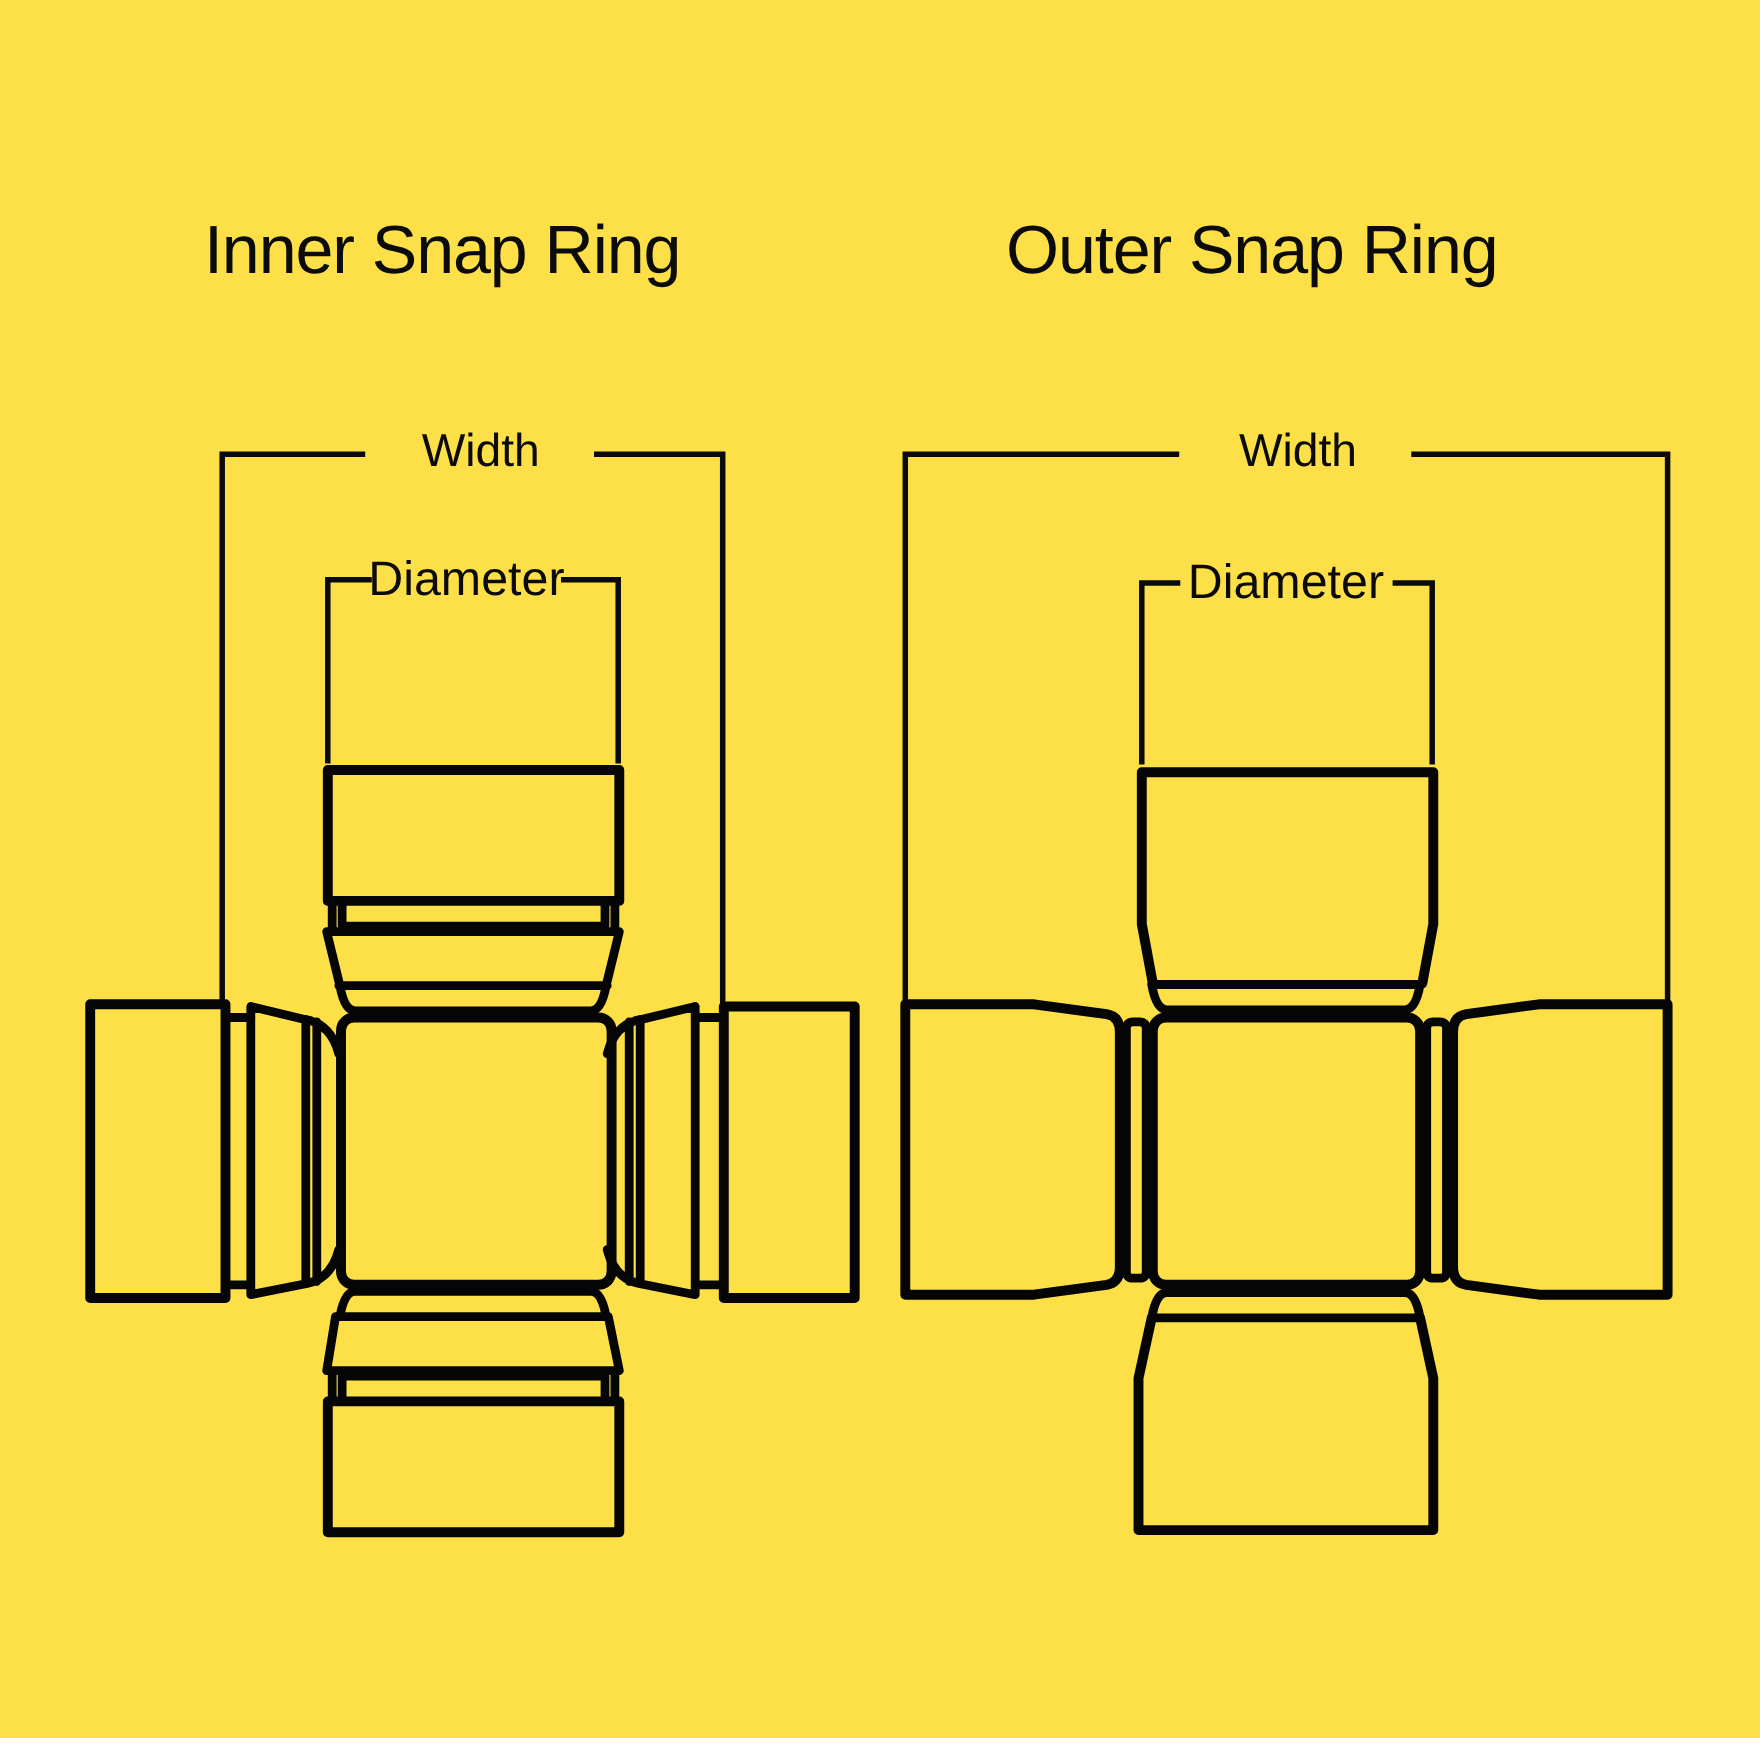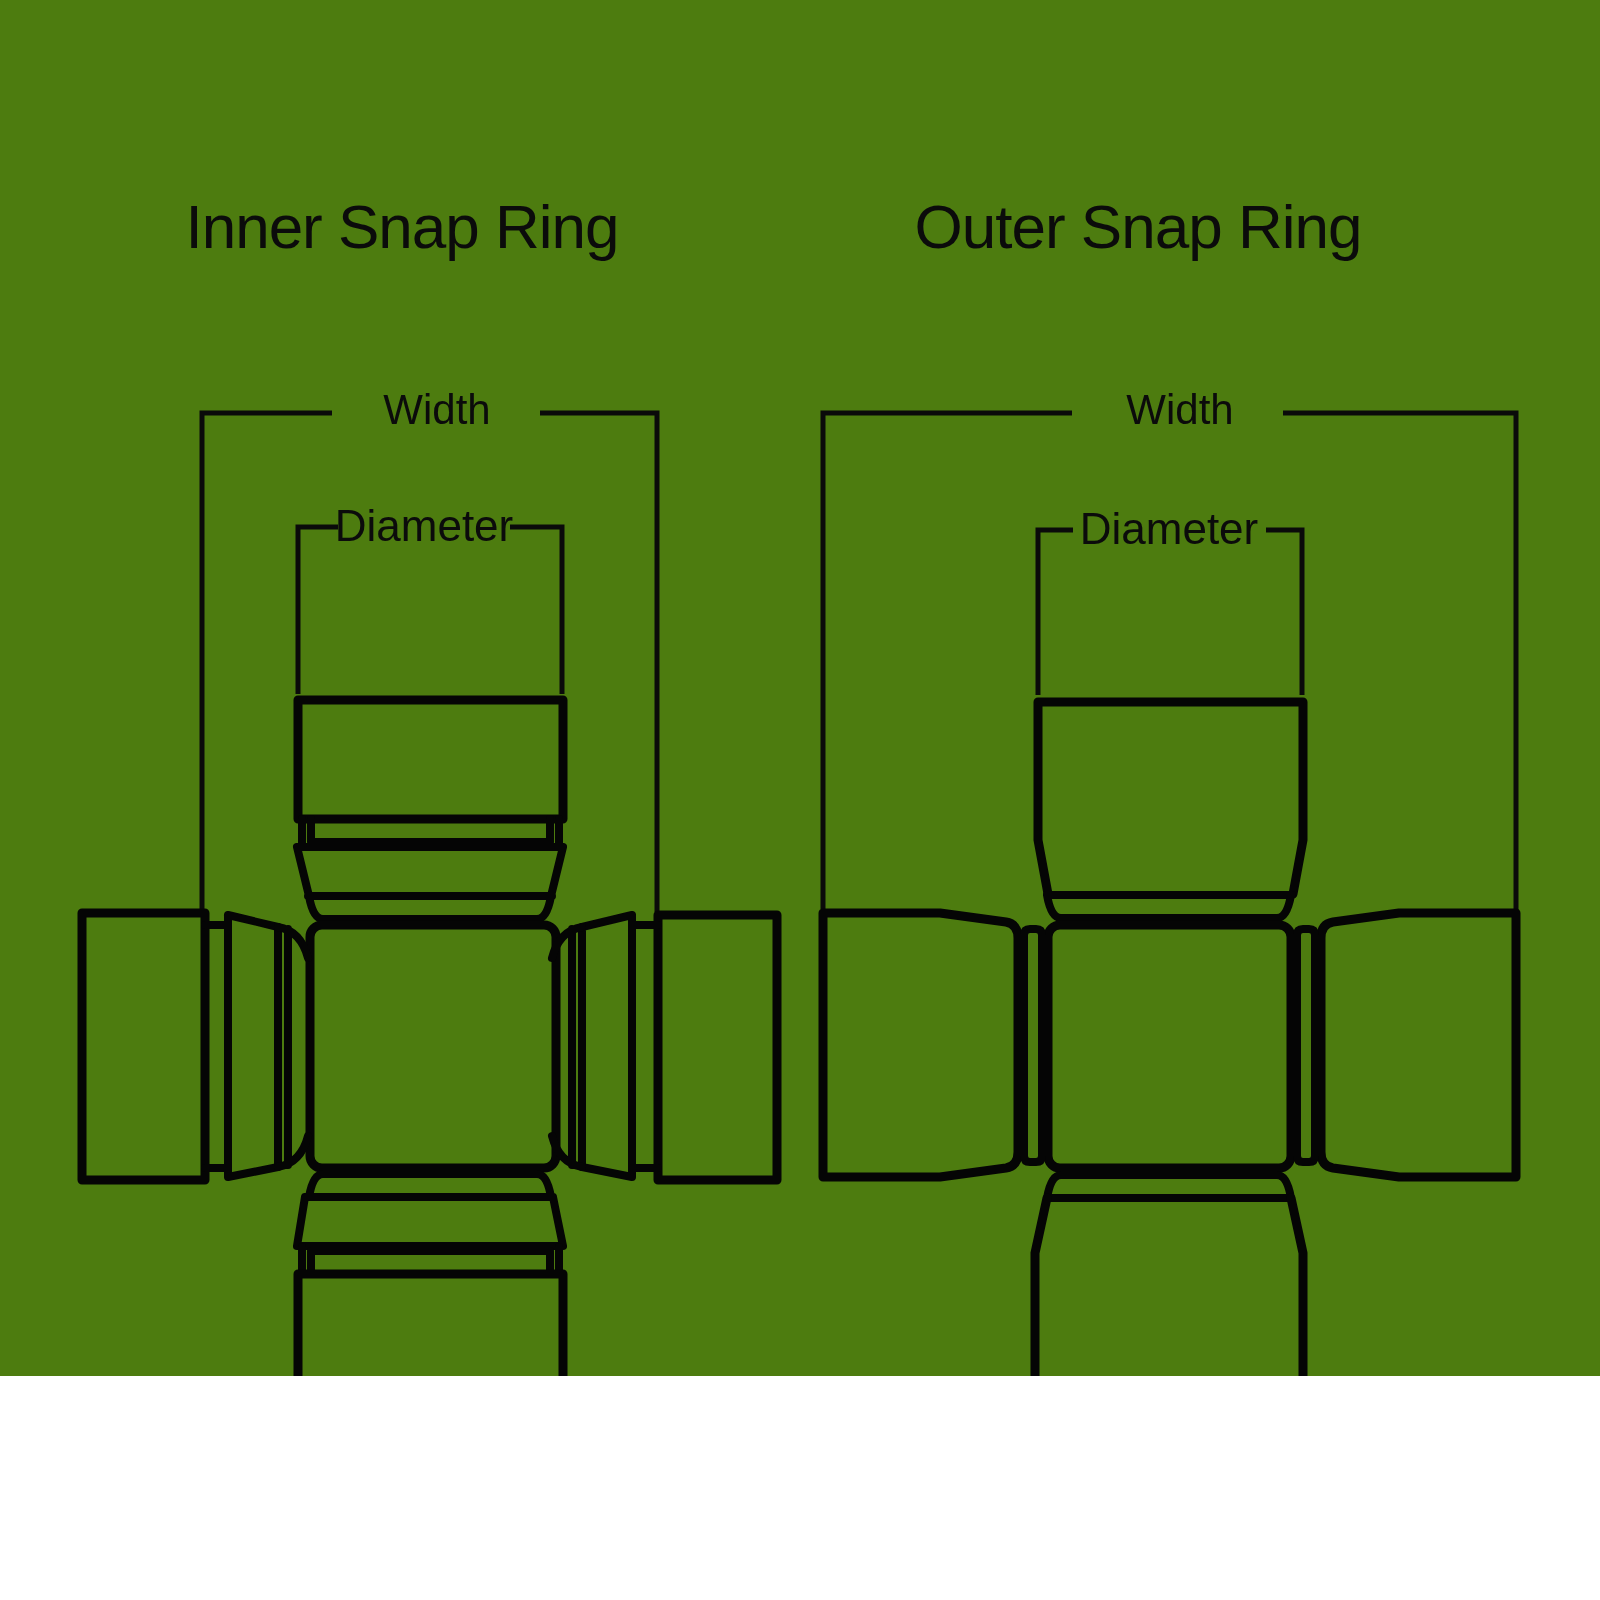--- a/index.html
+++ b/index.html
@@ -1,20 +1,20 @@
 <!DOCTYPE html>
 <html><head>
 <meta charset="utf-8">
 <style>
   html, body { margin: 0; padding: 0; background: #ffffff; }
   .canvas {
     position: relative;
     width: 1600px;
-    height: 1376px;
-    background: #4d7c0f;
+    height: 1580px;
+    background: #fde047;
     overflow: hidden;
   }
   svg { display: block; width: 1600px; height: 1600px; }
   .title-text {
     font-family: "Liberation Sans", sans-serif;
     font-size: 62px;
     letter-spacing: -1px;
     fill: #0b0b0b;
   }
   .dim-label {

